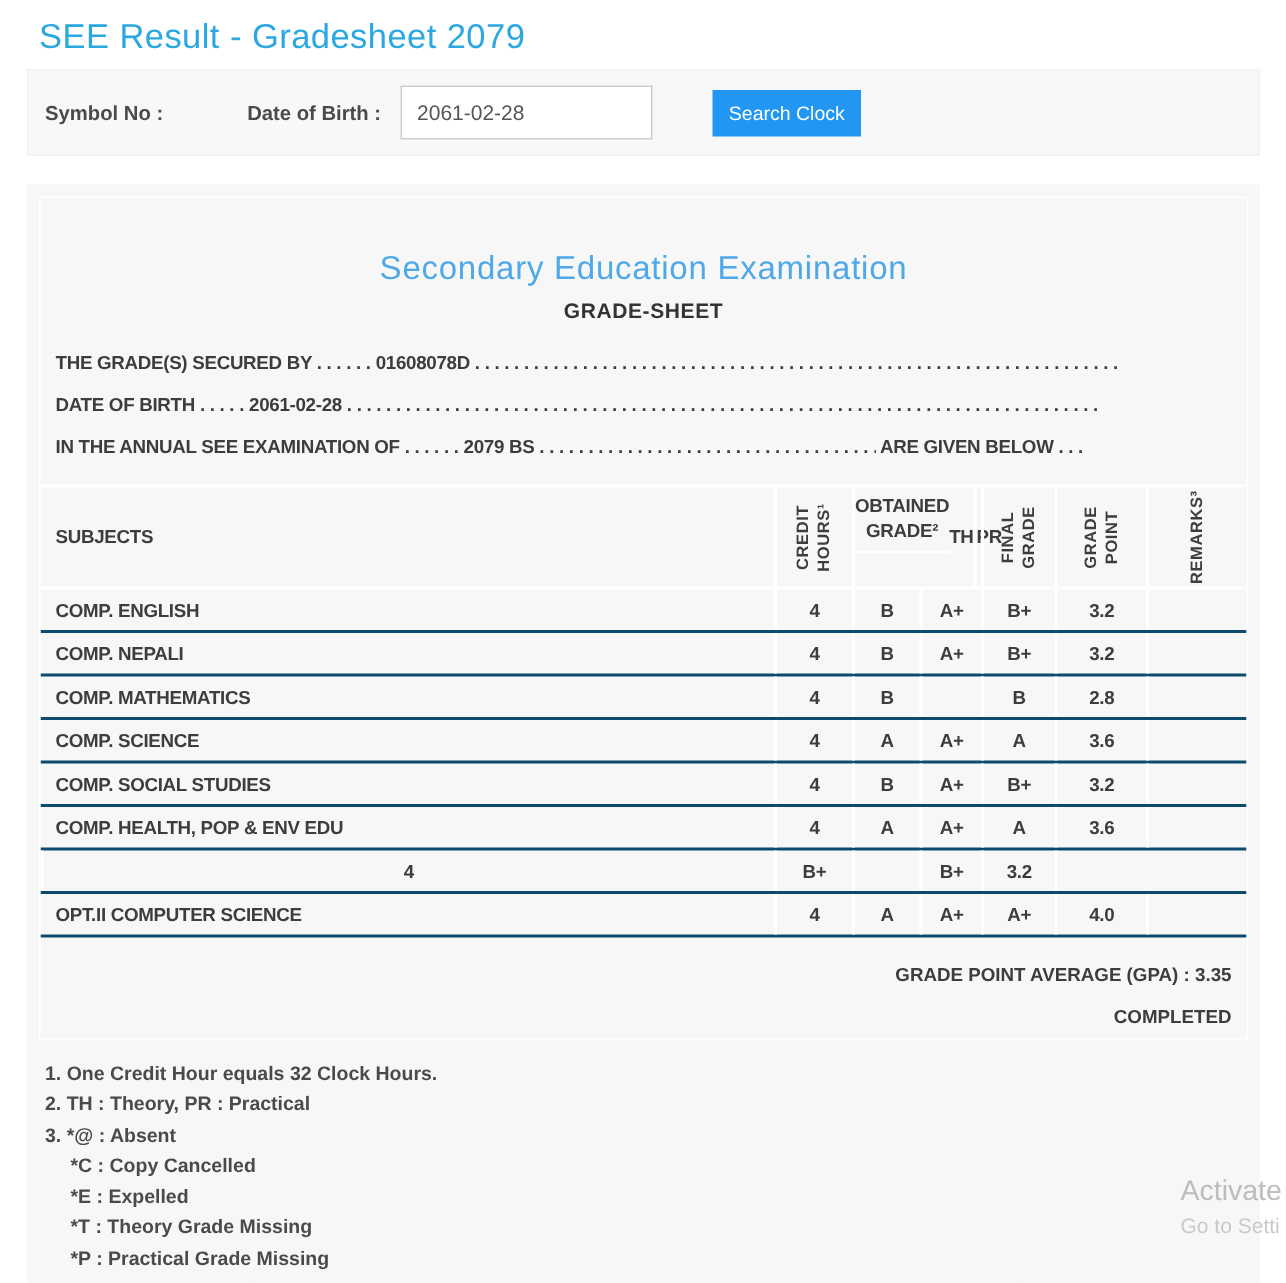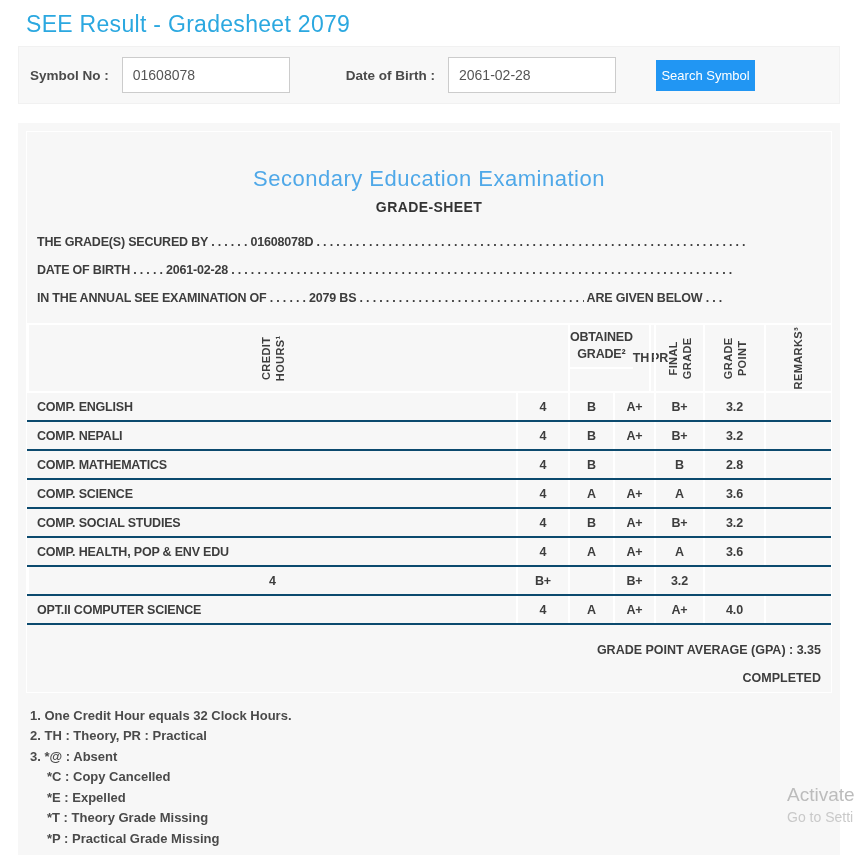--- a/index.html
+++ b/index.html
@@ -78,24 +78,23 @@
   .wm1 { position:absolute; left:787px; top:784px; font-size:19px; color:#bcbcbc; white-space:nowrap; }
   .wm2 { position:absolute; left:787px; top:809px; font-size:14px; color:#c9c9c9; white-space:nowrap; }
 </style>
 </head>
 <body>
 
 <h1 class="page-title">SEE Result - Gradesheet 2079</h1>
 
 <div class="search-bar">
   <span class="fld-label lbl-symbol">Symbol No :</span>
-  <input class="txt-input" type="text" value="01608078" style="">
   <span class="fld-label lbl-dob">Date of Birth :</span>
   <input class="txt-input" type="text" value="2061-02-28" style="">
-  <button class="search-btn">Search Symbol</button>
+  <button class="search-btn">Search Clock</button>
 </div>
 
 <div class="card">
   <div class="frame">
     <div class="exam-title">Secondary Education Examination</div>
     <div class="subtitle">GRADE-SHEET</div>
 
     <div class="dotted-lines">
       <div class="dline w1">
         <span>THE GRADE(S) SECURED BY . . . . . . </span>
@@ -112,20 +111,21 @@
       <div class="dline w3">
         <span>IN THE ANNUAL SEE EXAMINATION OF . . . . . . </span>
         <span>2079 BS</span>
         <span class="fill"> . . . . . . . . . . . . . . . . . . . . . . . . . . . . . . . . . . . . . . . . . . . . . . . . . . . . . . . . . . . . . . . . . . . . . . . . . . . . . . . . . . . . . . . . . . . . . . . . . . . . . . . . . . . . . . . . . . . . . .</span>
         <span> ARE GIVEN BELOW . . .</span>
       </div>
     </div>
 
     <div class="gtable">
       <div class="ghead">
+        <div class="hcell subj-h">SUBJECTS</div>
         <div class="hcell bl">
             <span class="vert">CREDIT
 HOURS¹</span>
           </div>
         <div class="obt-cell bl">
           <div class="obt-top">OBTAINED
 GRADE²</div>
           <div class="obt-bottom">
             <div>TH</div>
             <div class="bl">PR</div>

